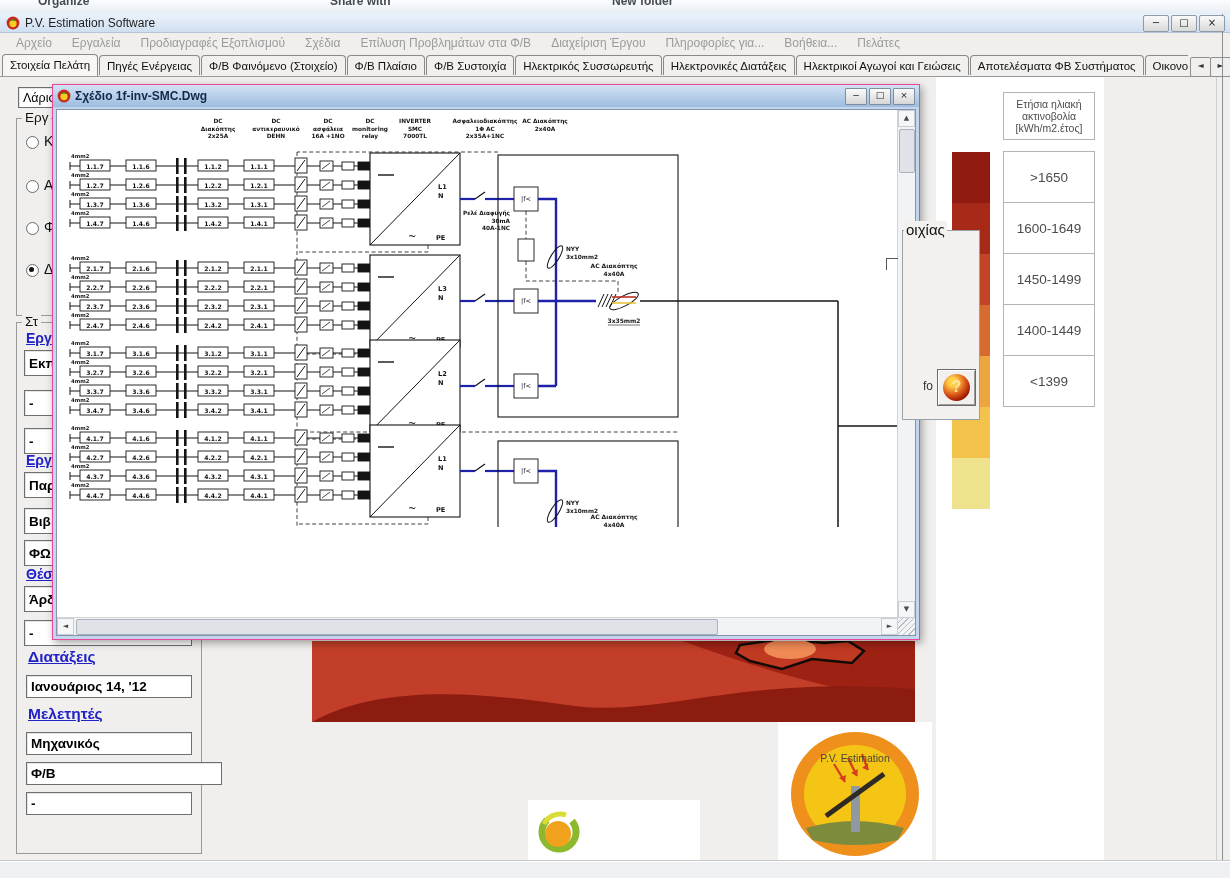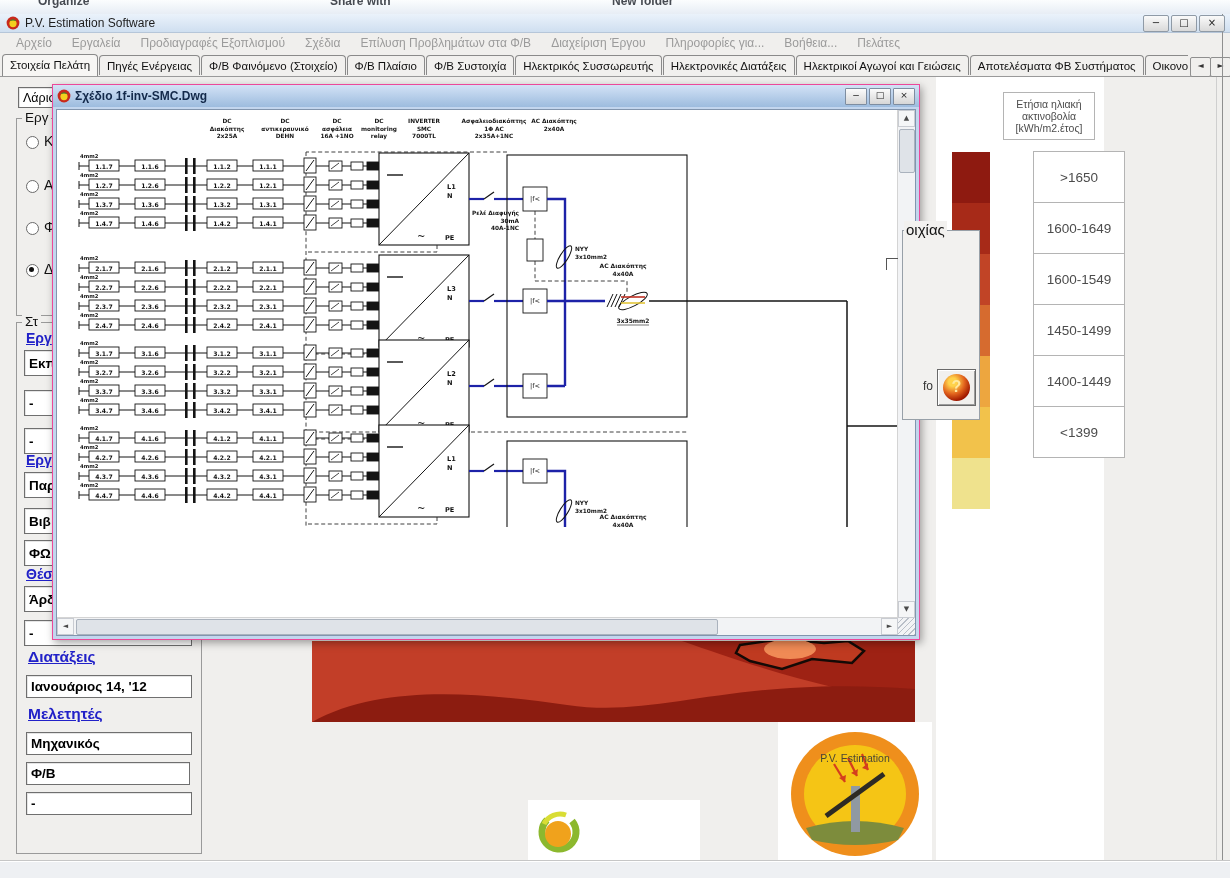--- a/index.html
+++ b/index.html
@@ -50,40 +50,40 @@
   
   .child{position:absolute;left:52px;top:84px;width:868px;height:556px;background:#c3d6ee;
          border:1px solid #ec4899;box-shadow:2px 3px 8px rgba(0,0,0,.35);z-index:30;box-sizing:border-box;}
   .cw-title{height:22px;background:linear-gradient(#d3e2f6,#9dbcde);display:flex;align-items:center;
             padding:0 4px;font-size:12px;font-weight:700;color:#13294a;}
   .cw-btns{position:absolute;right:4px;top:3px;display:flex;gap:2px;}
   .cw-btn{width:20px;height:15px;background:linear-gradient(#fbfbfb,#d6d6d6);border:1px solid #7e8da0;
           border-radius:1px;font-size:9px;line-height:13px;text-align:center;color:#222;
           font-family:"DejaVu Sans",sans-serif;}
   .cw-client{position:absolute;left:3px;right:3px;top:24px;bottom:3px;background:#fff;border:1px solid #8295ad;}
-  #schem-holder{position:absolute;left:1px;top:1px;width:843px;height:416px;overflow:hidden;margin-left:9px;}
+  #schem-holder{position:absolute;left:1px;top:1px;width:843px;height:416px;overflow:hidden;}
   .vsb{position:absolute;right:0;top:0;width:17px;bottom:17px;background:#f2f3f5;border-left:1px solid #d4d4d4;}
   .hsb{position:absolute;left:0;right:17px;bottom:0;height:17px;background:#f2f3f5;border-top:1px solid #d4d4d4;}
   .sb-btn{position:absolute;width:17px;height:17px;background:#f5f6f7;border:1px solid #c9ccd2;
           box-sizing:border-box;font-size:7px;color:#4a4a4a;text-align:center;line-height:15px;
           font-family:"DejaVu Sans",sans-serif;}
   .sb-thumb{position:absolute;background:#dfe3e8;border:1px solid #aab2bd;border-radius:2px;}
   .sb-corner{position:absolute;right:0;bottom:0;width:17px;height:17px;background:#f2f3f5;
              background-image:repeating-linear-gradient(135deg,#f2f3f5 0 3px,#b9bfc8 3px 4px);}
   
   .map{left:312px;top:641px;width:603px;height:81px;z-index:5;}
   
   .legend-title{left:1003px;top:92px;width:90px;height:46px;background:#fff;border:1px solid #b4b4b4;
                 display:flex;flex-direction:column;justify-content:center;text-align:center;
                 font-size:10.5px;color:#4c4c4c;z-index:6;}
   .colorbar{left:952px;top:152px;width:38px;height:357px;z-index:6;}
   .cb-seg{width:38px;height:51px;}
   .legend-rows{left:1003px;top:152px;z-index:6;}
   .legend-cell{width:90px;height:50px;background:#fff;border:1px solid #b4b4b4;margin-top:-1px;
-               display:flex;align-items:center;justify-content:center;font-size:13.5px;color:#4c4c4c;box-sizing:content-box;margin-left:30px;}
+               display:flex;align-items:center;justify-content:center;font-size:13.5px;color:#4c4c4c;box-sizing:content-box;}
   
   .array-panel{left:902px;top:230px;width:76px;height:188px;background:#f2f1ef;border:1px solid #98a0a8;z-index:40;}
   .array-cap{position:absolute;left:1px;top:-10px;background:#f2f1ef;padding:0 2px;font-size:15px;color:#111;}
   .stray-corner{left:886px;top:258px;width:11px;height:11px;border-left:1px solid #555;border-top:1px solid #555;z-index:41;}
   .info-frag{position:absolute;left:20px;top:148px;font-size:12px;color:#333;}
   .help-btn{position:absolute;left:34px;top:138px;width:37px;height:35px;background:#f1f0ee;
             border:1px solid #6a6a6a;box-shadow:inset 1px 1px 0 #fff, inset -1px -1px 0 #9c9c9c;
             display:flex;align-items:center;justify-content:center;}
   .help-orb{width:27px;height:27px;border-radius:50%;
             background:radial-gradient(circle at 36% 30%, #ffd24a 0 16%, #e2641e 46%, #a01800 74%, #6e0e00 100%);
@@ -187,21 +187,21 @@
         <div class="slink" style="left: 26px; top: 489px;">Θέσ</div>
         <input class="field" value="Άρδ" style="left: 24px; top: 509px; width: 168px; height: 26px;">
         <input class="field" value="-" style="left: 24px; top: 543px; width: 168px; height: 26px;">
       </div>
 
     <div class="slink big" style="left:28px;top:571px;">Διατάξεις</div>
     <input class="field" style="left: 26px; top: 598px; width: 166px; height: 23px;" value="Ιανουάριος 14, '12">
     <div class="slink big" style="left:28px;top:628px;">Μελετητές</div>
     <div id="designer-fields">
         <input class="field" value="Μηχανικός" style="left: 26px; top: 655px; width: 166px; height: 23px;">
-        <input class="field" value="Φ/Β" style="left: 26px; top: 685px; width: 164px; height: 23px;">
+        <input class="field" value="Φ/Β" style="left: 26px; top: 685px; width: 196px; height: 23px;">
         <input class="field" value="-" style="left: 26px; top: 715px; width: 166px; height: 23px;">
       </div>
 
   </div>
 
   <svg class="abs map" viewBox="0 0 603 81" xmlns="http://www.w3.org/2000/svg">
     <rect x="0" y="0" width="603" height="81" fill="#c23e28"></rect>
     <path d="M370,0 H603 V62 C510,48 432,22 370,0 Z" fill="#9e2214"></path>
     <path d="M0,81 C70,42 170,52 255,64 C350,78 420,34 603,48 L603,81 Z" fill="#8c1c10"></path>
     <path d="M428,4 L470,-2 L512,2 L536,0 L552,10 L540,22 L500,18 L470,28 L438,20 L424,12 Z" fill="#bf3a20" stroke="#140a06" stroke-width="2.5"></path>
@@ -218,21 +218,20 @@
       <div class="cb-seg" style="background: rgb(167, 42, 24);"></div>
       <div class="cb-seg" style="background: rgb(193, 68, 38);"></div>
       <div class="cb-seg" style="background: rgb(214, 107, 47);"></div>
       <div class="cb-seg" style="background: rgb(237, 166, 63);"></div>
       <div class="cb-seg" style="background: rgb(242, 194, 75);"></div>
       <div class="cb-seg" style="background: rgb(239, 226, 141);"></div>
     </div>
   <div class="abs legend-rows" id="legend-rows">
       <div class="legend-cell">&gt;1650</div>
       <div class="legend-cell">1600-1649</div>
-      <div class="legend-cell">1600-1549</div>
       <div class="legend-cell">1450-1499</div>
       <div class="legend-cell">1400-1449</div>
       <div class="legend-cell">&lt;1399</div>
     </div>
 
   <div class="abs stray-corner"></div>
   <div class="abs array-panel">
     <span class="array-cap">οιχίας</span>
     <span class="info-frag">fo</span>
     <div class="help-btn">

